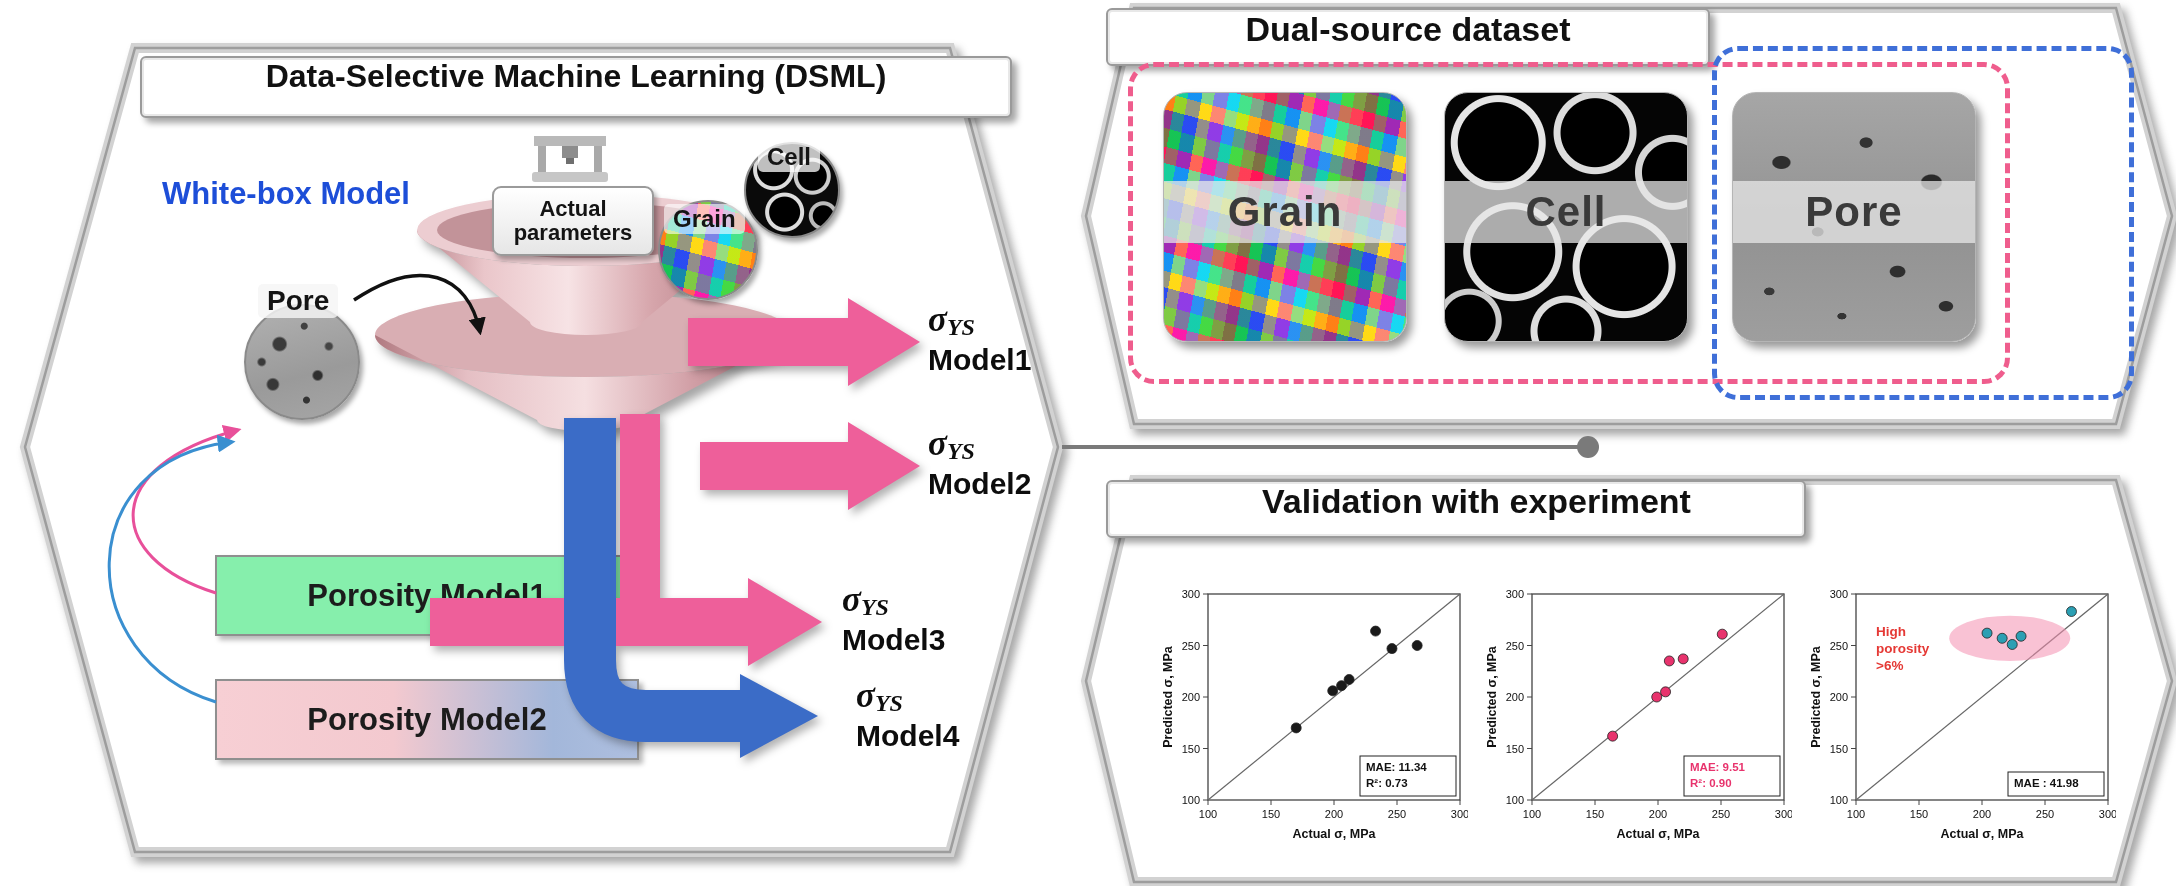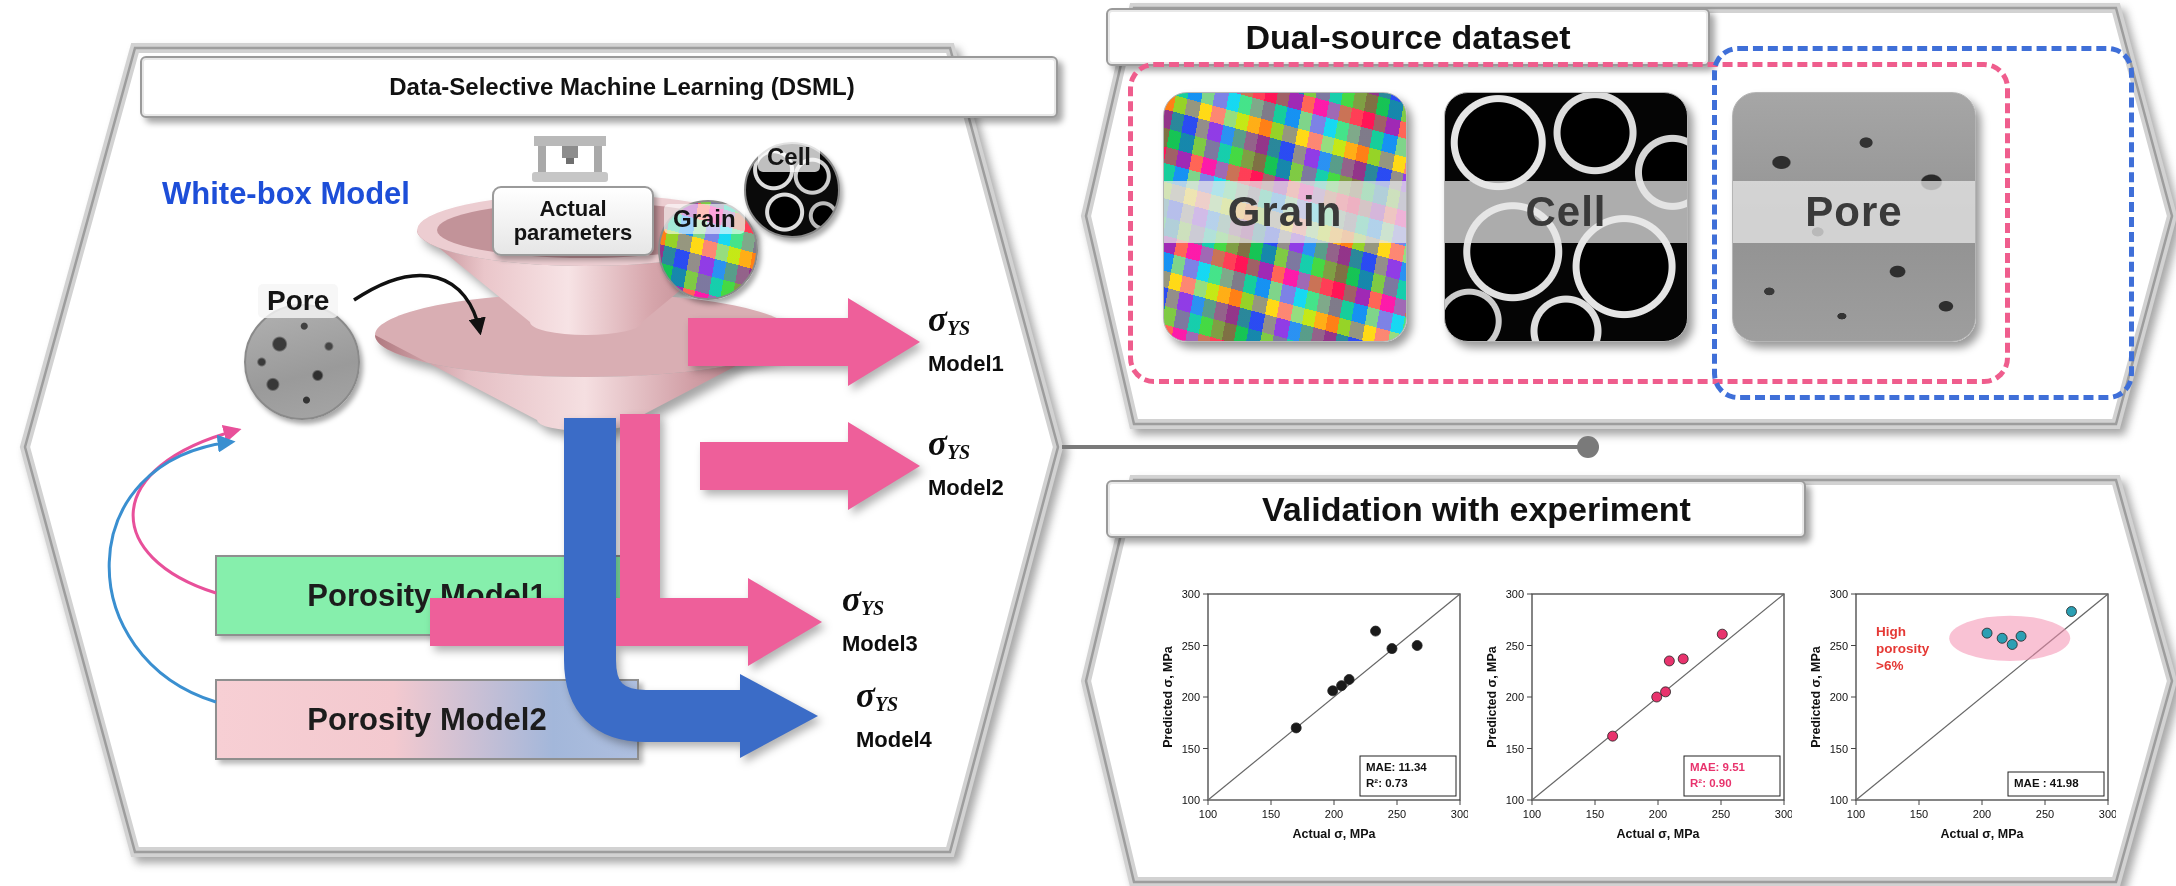--- a/index.html
+++ b/index.html
@@ -3,44 +3,44 @@
 <meta charset="utf-8">
 <style>
   html,body{margin:0;padding:0;background:#ffffff;}
   #canvas{position:relative;width:2176px;height:886px;background:#fff;
           font-family:"Liberation Sans",sans-serif;overflow:hidden;}
   .abs{position:absolute;}
   svg{display:block;}
   .layer{position:absolute;left:0;top:0;pointer-events:none;}
 
   
-  .panel-title{position:absolute;display:flex;align-items:center;justify-content:center;
+  .panel-title{position:absolute;display:flex;align-items:flex-start;justify-content:center;
     background:#ffffff;border:2px solid #9a9a9a;border-radius:6px;
     box-shadow:5px 5px 6px rgba(0,0,0,0.35), inset 0 0 0 2px #e8e8e8;
     font-weight:bold;color:#111;}
-  .t36{font-size:24px;padding-left:46px;} .t34{font-size:34px;}
+  .t36{font-size:32px;} .t34{font-size:34px;}
 
   
   .whitebox{position:absolute;left:162px;top:176px;font-size:31px;font-weight:bold;color:#1d4ed8;}
   .chip{position:absolute;font-weight:bold;color:#141414;background:rgba(245,245,245,0.82);
         padding:1px 9px;border-radius:5px;}
   .process-box{position:absolute;left:492px;top:186px;width:158px;height:66px;
     background:linear-gradient(180deg,#ffffff,#e6e6e6);border:2px solid #9a9a9a;border-radius:9px;
     box-shadow:3px 4px 5px rgba(0,0,0,0.3);display:flex;flex-direction:column;align-items:center;
     justify-content:center;font-weight:bold;font-size:22px;line-height:1.1;color:#141414;}
   .pbox{position:absolute;left:215px;width:420px;height:77px;border:2px solid #8f8f8f;
     box-shadow:4px 4px 5px rgba(0,0,0,0.28);display:flex;align-items:center;justify-content:center;
     font-size:31px;font-weight:bold;color:#1c1c1c;}
   .pbox1{top:555px;background:#86efac;}
   .pbox2{top:679px;background:linear-gradient(90deg,#f7cfd4 0%,#f3c9cf 42%,#a3b7da 80%,#aebfdf 100%);}
 
   .out-label{position:absolute;color:#0d0d0d;line-height:1.0;}
   .sigma{font-family:"Liberation Serif",serif;font-style:italic;font-weight:bold;font-size:35px;}
-  .sigsub{font-family:"Liberation Serif",serif;font-style:italic;font-weight:bold;font-size:20px;}
-  .model-line{font-weight:bold;font-size:22px;margin-top:15px;}
+  .sigsub{font-family:"Liberation Serif",serif;font-style:italic;font-weight:bold;font-size:24px;}
+  .model-line{font-weight:bold;font-size:30px;margin-top:6px;}
 
   
   .mcircle{position:absolute;border-radius:50%;box-shadow:3px 4px 5px rgba(0,0,0,0.35);border:2px solid #8a8a8a;}
   .porebg{background:
     radial-gradient(circle 8px at 30% 34%, #3a3a3a 0 6px, transparent 8px),
     radial-gradient(circle 6px at 64% 62%, #2f2f2f 0 4px, transparent 6px),
     radial-gradient(circle 5px at 74% 36%, #444 0 3px, transparent 5px),
     radial-gradient(circle 7px at 24% 70%, #383838 0 5px, transparent 7px),
     radial-gradient(circle 4px at 54% 84%, #333 0 3px, transparent 4px),
     radial-gradient(circle 5px at 14% 50%, #3a3a3a 0 3px, transparent 5px),

